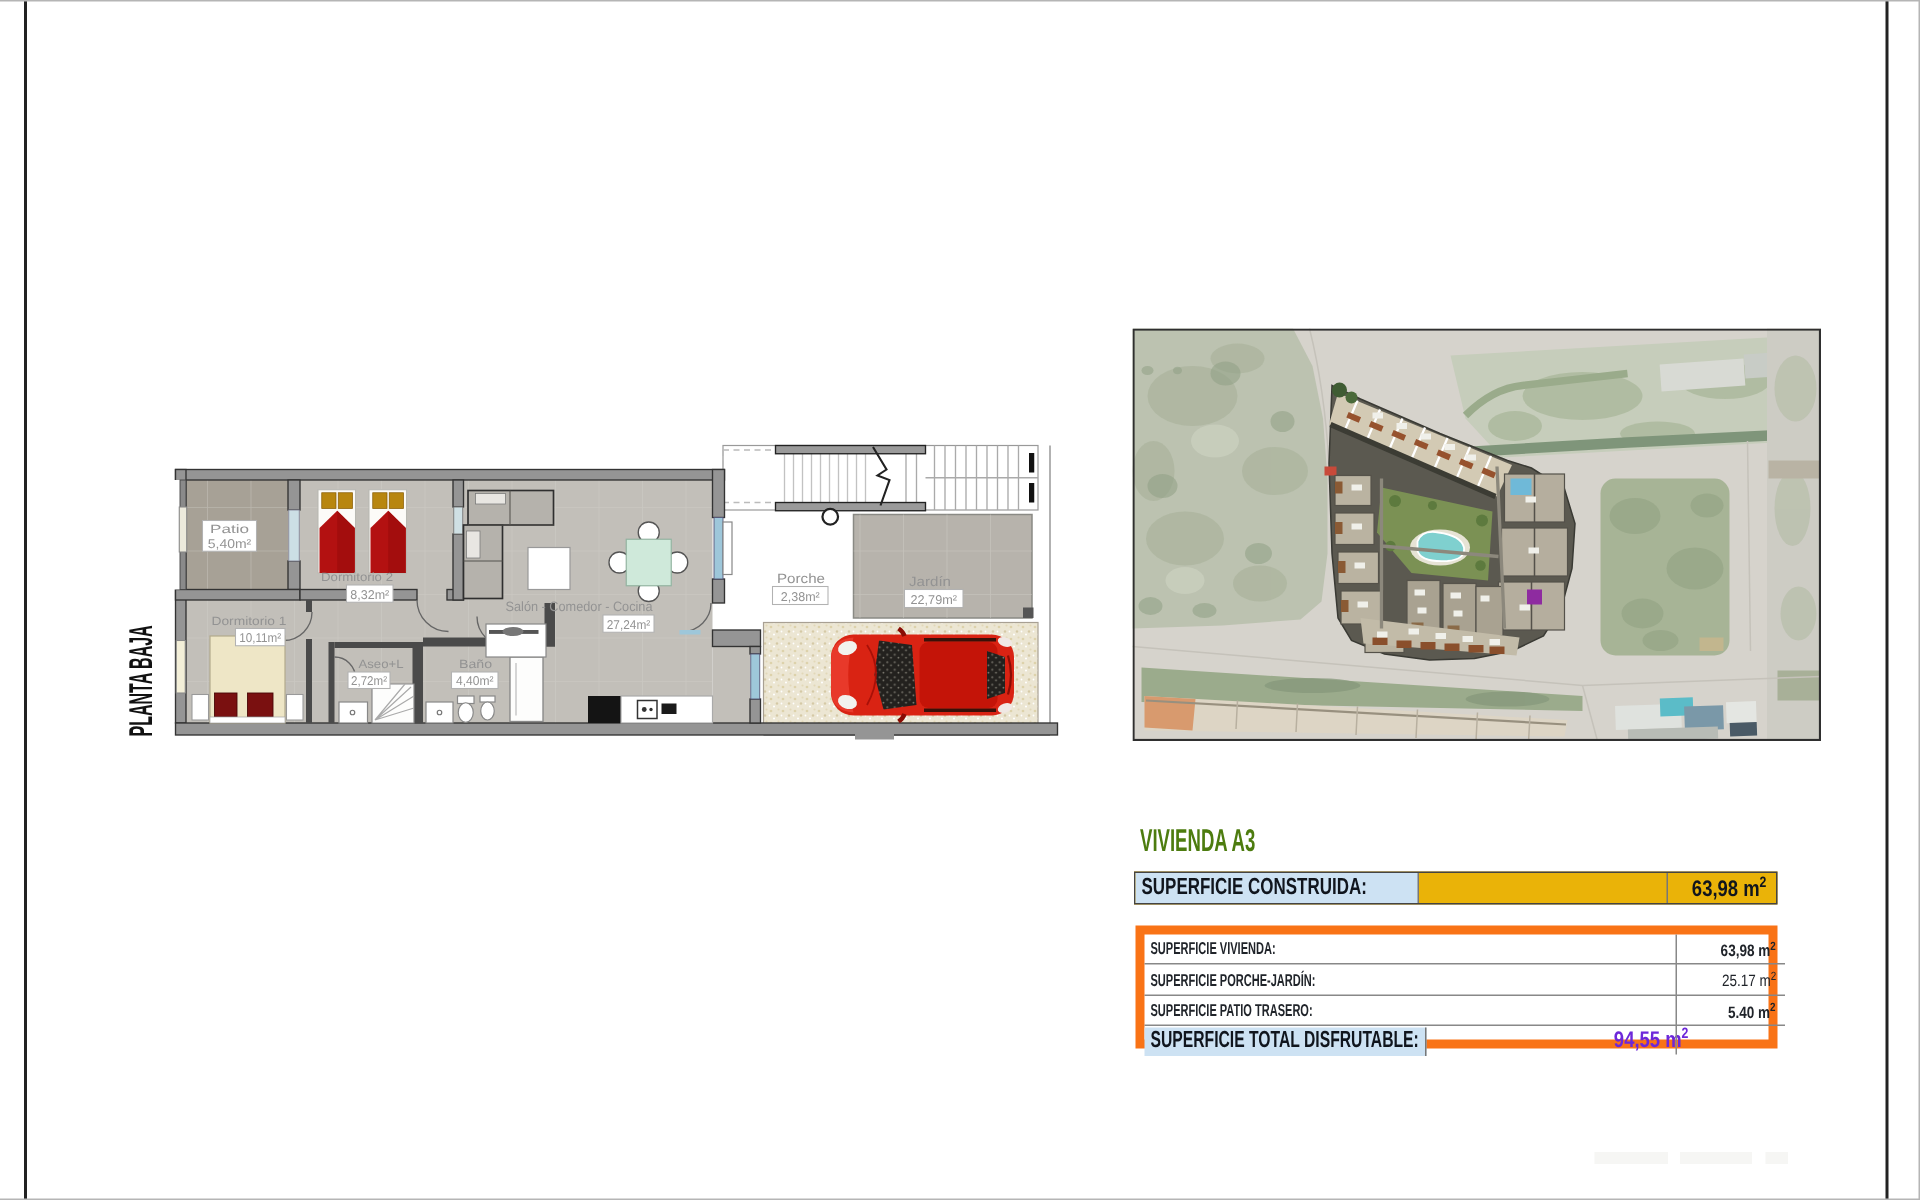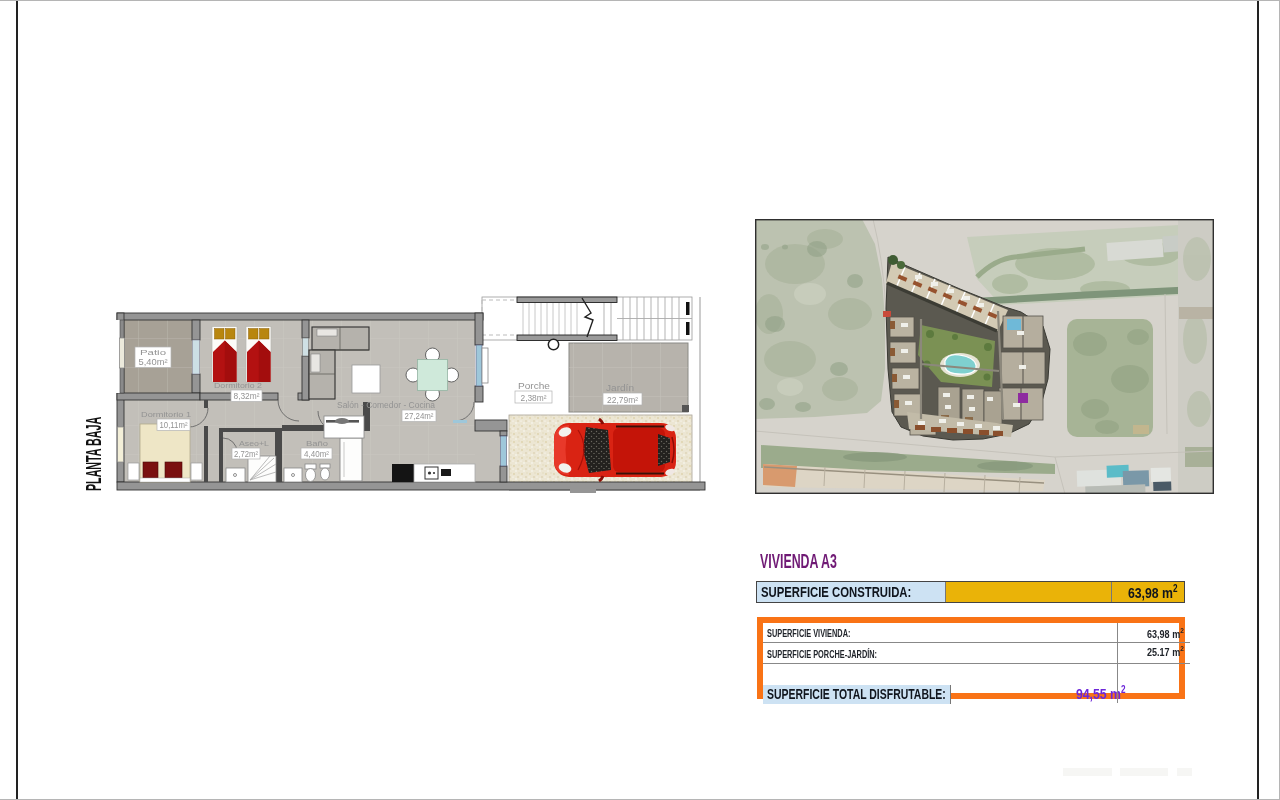--- a/index.html
+++ b/index.html
@@ -443,43 +443,49 @@
 <path d="M10,5 L30,5 L45,50 L60,5 L80,5 L55,55 L35,55 Z" transform="skewX(-8)"></path>
 <path d="M85,5 L105,5 L120,50 L135,5 L155,5 L130,55 L110,55 Z" transform="skewX(-8)"></path>
 <rect x="160" y="5" width="18" height="50" transform="skewX(-8)"></rect>
 <rect x="185" y="5" width="30" height="14" transform="skewX(-8)"></rect>
 </g>
 </svg>
 <div class="abs" style="left:1063px;top:768px;width:49px;height:8px;background:#f6f6f4"></div>
 <div class="abs" style="left:1120px;top:768px;width:48px;height:8px;background:#f6f6f4"></div>
 <div class="abs" style="left:1177px;top:768px;width:15px;height:8px;background:#f6f6f4"></div>
 
-<div class="abs" style="left:760px;top:549px;font-weight:bold;font-size:21px;color:#701a75"><span class="cnd" style="transform:scaleX(.59)">VIVIENDA A3</span></div>
+<div class="abs" style="left:760px;top:549px;font-weight:bold;font-size:21px;color:#4d7c0f"><span class="cnd" style="transform:scaleX(.59)">VIVIENDA A3</span></div>
 
 <div class="abs" style="left:756px;top:581px;width:429px;height:22px;border:1px solid #444;background:#eab308">
   <div class="abs" style="left:0;top:0;width:189px;height:20px;background:#cde2f3;border-right:1px solid #777;display:flex;align-items:center">
     <span class="cnd" style="transform:scaleX(.73);font-weight:bold;font-size:15.5px;color:#10151d;margin-left:4px">SUPERFICIE CONSTRUIDA:</span>
   </div>
   <div class="abs" style="left:354px;top:0;width:1px;height:20px;background:#777"></div>
   <div class="abs" style="right:6px;top:0;height:20px;display:flex;align-items:center;font-weight:bold;font-size:15px;color:#10151d">
       <span style="display:inline-block;transform:scaleX(.82);transform-origin:100% 50%;white-space:nowrap">63,98 m<sup style="font-size:10px">2</sup></span>
     </div>
 </div>
 
 <div class="abs" style="left:757px;top:617px;width:428px;height:82px;border:6px solid #f97316;background:#fff">
   <div class="abs" style="left:0;top:0;width:427px;height:20px;border-bottom:1px solid #888">
     <span class="cnd" style="transform:scaleX(.64);font-weight:bold;font-size:11.5px;color:#20242a;margin-left:4px;line-height:20px">SUPERFICIE VIVIENDA:</span>
     <div class="abs" style="right:6px;top:0;height:20px;display:flex;align-items:center;font-weight:bold;font-size:11px;color:#20242a">
         <span style="display:inline-block;transform:scaleX(.82);transform-origin:100% 50%;white-space:nowrap">63,98 m<sup style="font-size:8px">2</sup></span>
       </div>
   </div>
   <div class="abs" style="left:0;top:20.5px;width:427px;height:20px;border-bottom:1px solid #888">
     <span class="cnd" style="transform:scaleX(.64);font-weight:bold;font-size:11.5px;color:#20242a;margin-left:4px;line-height:20px">SUPERFICIE PORCHE-JARDÍN:</span>
-    <div class="abs" style="right:6px;top:0;height:20px;display:flex;font-weight:bold;font-size:11px;color:#20242a">
+    <div class="abs" style="right:6px;top:0;height:20px;display:flex;align-items:center;font-weight:normal;font-size:11px;color:#20242a">
         <span style="display:inline-block;transform:scaleX(.82);transform-origin:100% 50%;white-space:nowrap">25.17 m<sup style="font-size:8px">2</sup></span>
+      </div>
+  </div>
+  <div class="abs" style="left:0;top:41px;width:427px;height:20px;border-bottom:1px solid #888">
+    <span class="cnd" style="transform:scaleX(.64);font-weight:bold;font-size:11.5px;color:#20242a;margin-left:4px;line-height:20px">SUPERFICIE PATIO TRASERO:</span>
+    <div class="abs" style="right:6px;top:0;height:20px;display:flex;align-items:center;font-weight:bold;font-size:11px;color:#20242a">
+        <span style="display:inline-block;transform:scaleX(.82);transform-origin:100% 50%;white-space:nowrap">5.40 m<sup style="font-size:8px">2</sup></span>
       </div>
   </div>
   <div class="abs" style="left:0;top:61.5px;width:369px;height:19px">
     <div class="abs" style="left:0;top:0;width:188px;height:19px;background:#cde2f3;border-right:1px solid #777;display:flex;align-items:center">
       <span class="cnd" style="transform:scaleX(.675);font-weight:bold;font-size:15.5px;color:#10151d;margin-left:4px">SUPERFICIE TOTAL DISFRUTABLE:</span>
     </div>
     <div class="abs" style="right:6px;top:-2px;height:21px;display:flex;align-items:center;font-weight:bold;font-size:15px;color:#6d28d9">
         <span style="display:inline-block;transform:scaleX(.82);transform-origin:100% 50%;white-space:nowrap">94,55 m<sup style="font-size:10px">2</sup></span>
       </div>
   </div>

